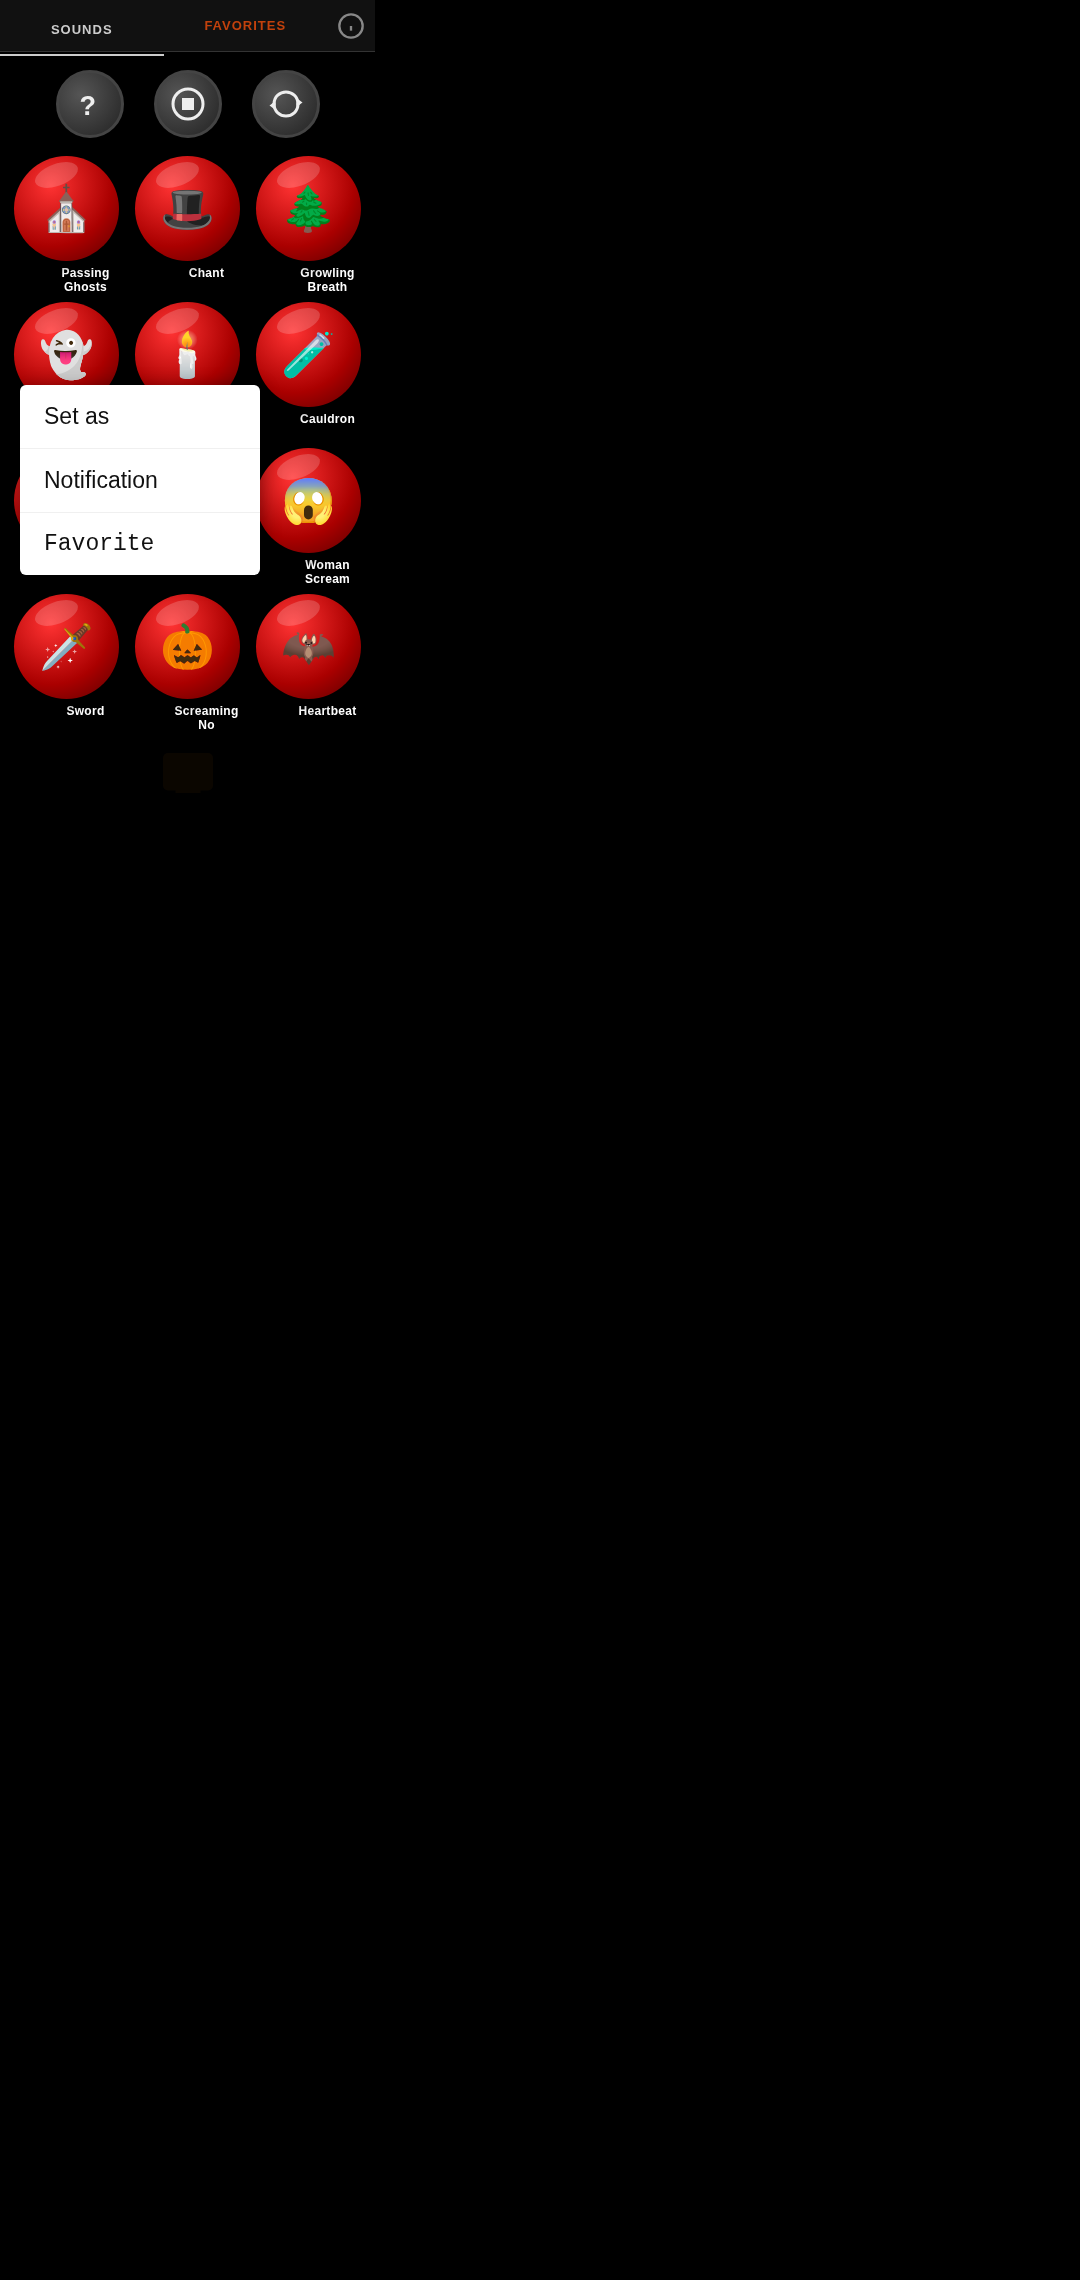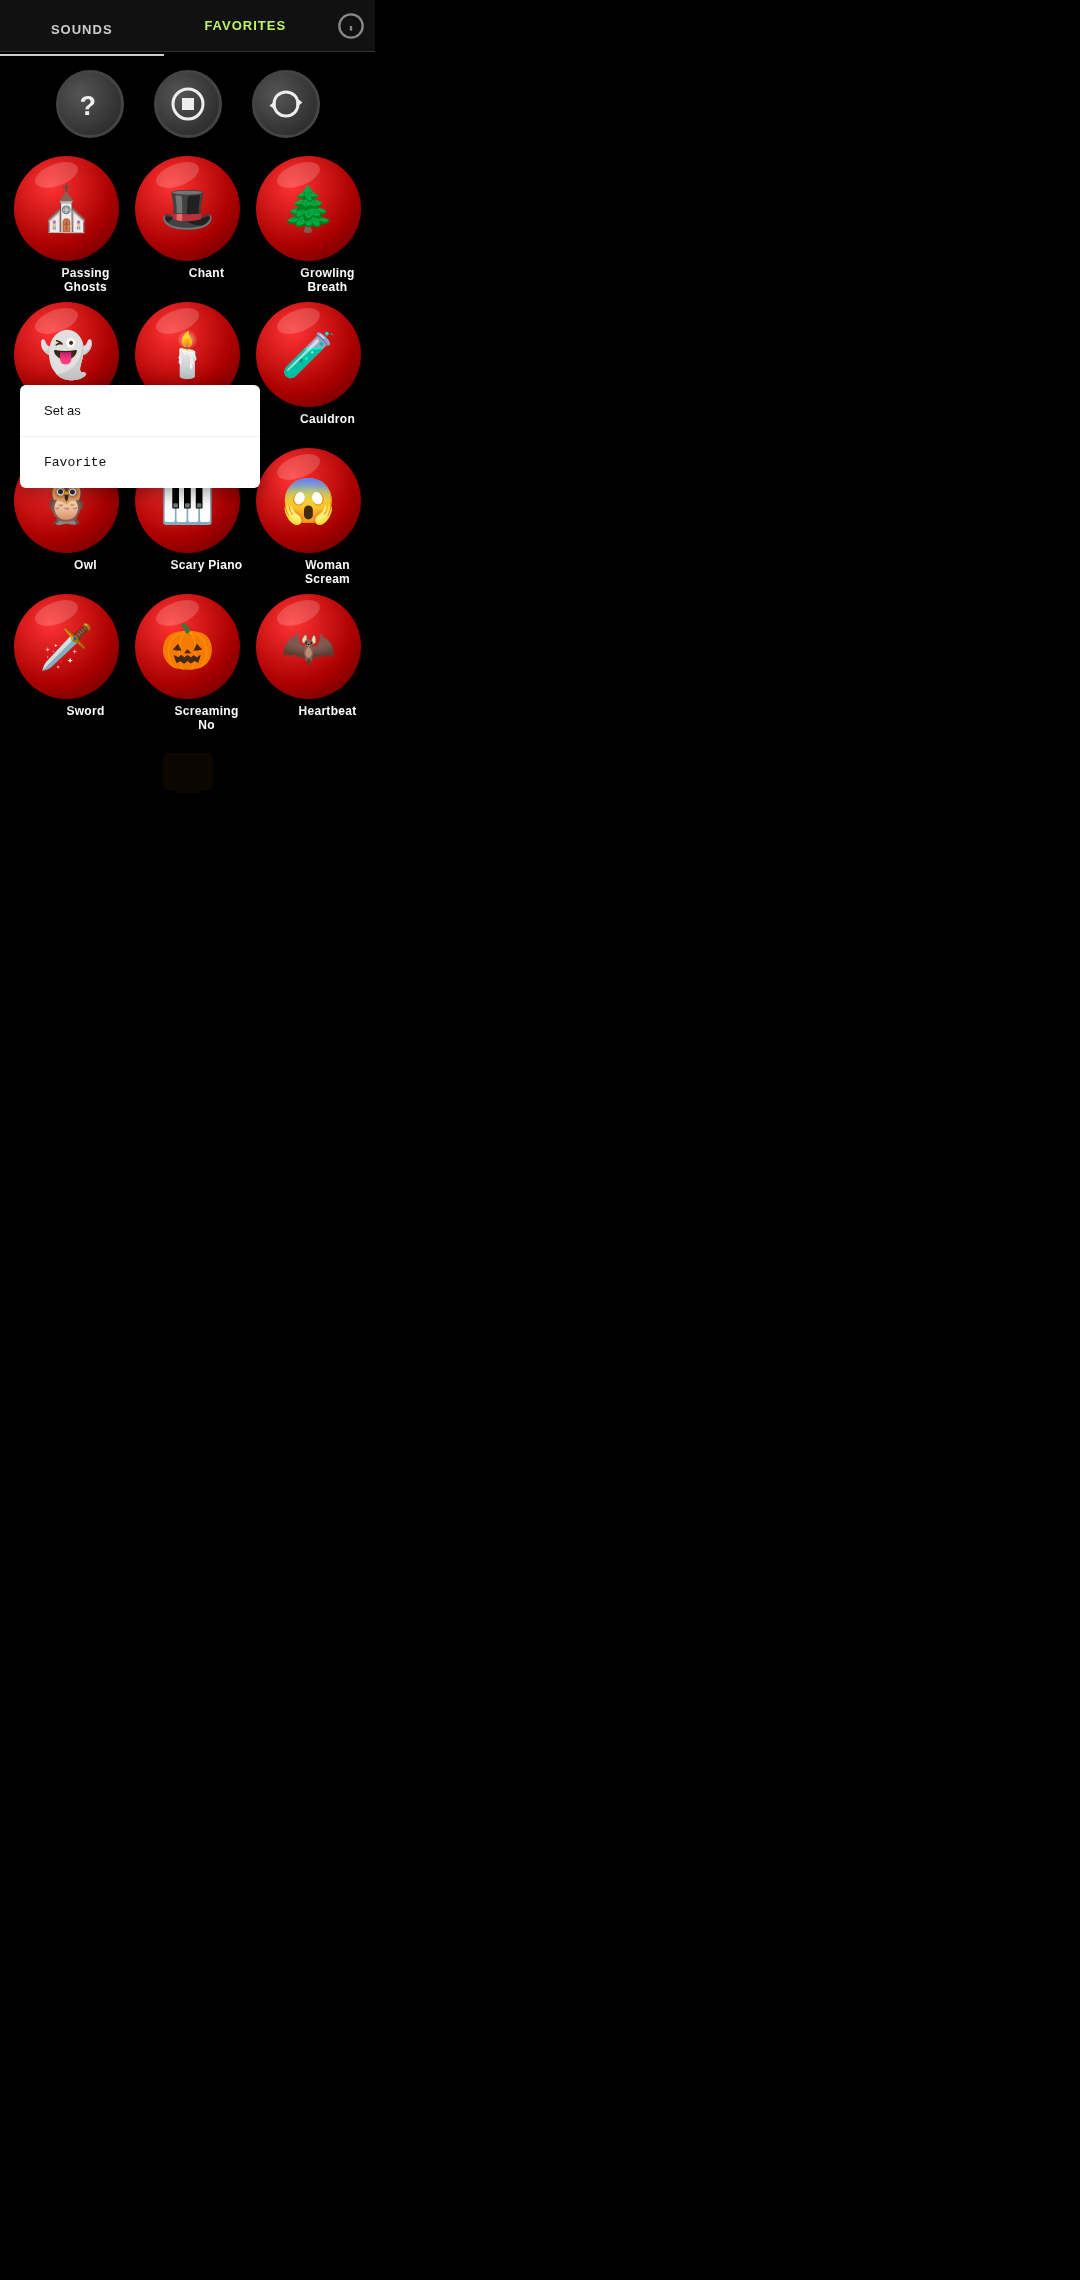--- a/index.html
+++ b/index.html
@@ -22,21 +22,21 @@
       background: #111;
       height: 52px;
       border-bottom: 1px solid #333;
     }
     .nav-tab {
       flex: 1;
       text-align: center;
       font-size: 13px;
       font-weight: 600;
       letter-spacing: 1px;
-      color: #bef264;
+      color: #c2410c;
       height: 100%;
       display: flex;
       align-items: center;
       justify-content: center;
       cursor: pointer;
     }
     .nav-tab.active {
       color: #ccc;
       border-bottom: 2px solid #ccc;
       margin-top: 9px;
@@ -141,21 +141,21 @@
       left: 20px;
       width: 240px;
       background: #fff;
       border-radius: 6px;
       z-index: 100;
       box-shadow: 0 4px 20px rgba(0,0,0,0.4);
       overflow: hidden;
     }
     .context-menu-item {
       padding: 18px 24px;
-      font-size: 13px;
+      font-size: 23px;
       color: #111;
       cursor: pointer;
       border-bottom: 1px solid #f0f0f0;
     }
     .context-menu-item:last-child {
       border-bottom: none;
       font-family: Liberation Mono, monospace;
     }
 
     .section-content {
@@ -301,15 +301,18 @@
     </div>
 
   </div>
 </div>
 
 <div class="context-menu">
   <div class="context-menu-item">
     <span>Set as</span>
   </div>
   <div class="context-menu-item">
+    <span>Notification</span>
+  </div>
+  <div class="context-menu-item">
     <span>Favorite</span>
   </div>
 </div>
 
 </body></html>

